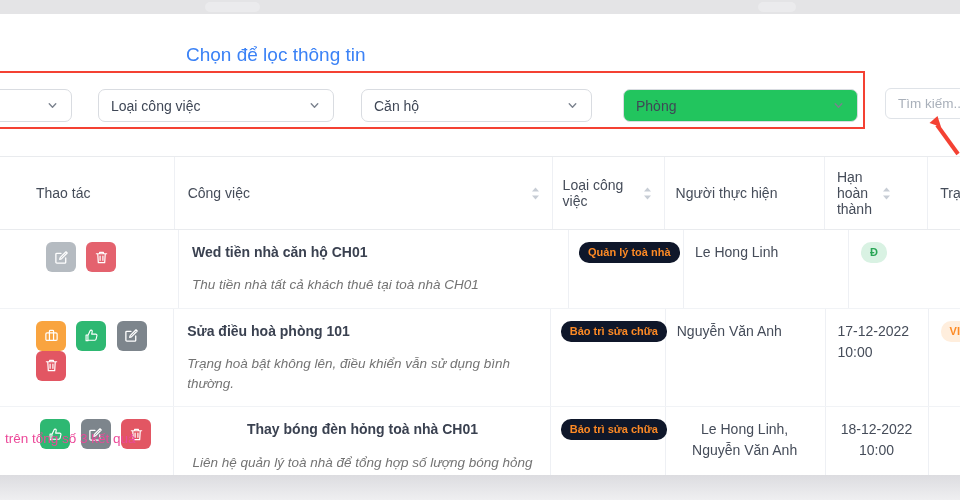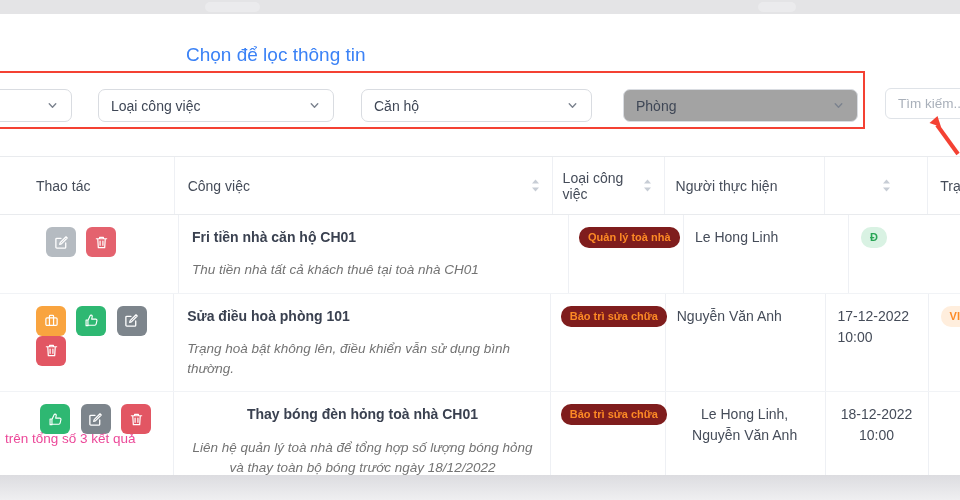--- a/index.html
+++ b/index.html
@@ -17,21 +17,21 @@
   .annot-title{position:absolute;top:44px;left:186px;font-size:19px;color:#3b82f6;}
   .filter-outline{position:absolute;top:71px;left:-20px;width:885px;height:58px;
     border:2px solid #f44133;box-sizing:border-box;background:transparent;pointer-events:none;}
   .annot-arrow{position:absolute;top:108px;left:912px;width:48px;height:48px;}
 
   
   .dd{position:absolute;top:89px;height:33px;box-sizing:border-box;
     border:1px solid #d9dce1;border-radius:7px;background:#fff;
     display:flex;align-items:center;justify-content:space-between;
     padding:0 12px;font-size:14px;color:#3f4756;cursor:pointer;}
-  .dd.gray{background:#a3a3a3;}
+  .dd.gray{background:#22c55e;}
   .dd .chev{flex:0 0 auto;margin-left:8px;display:flex;}
   .search{position:absolute;top:88px;left:885px;width:95px;height:31px;box-sizing:border-box;
     border:1px solid #dfe3e8;border-radius:6px;padding:0 12px;font-size:13.5px;color:#3f4756;outline:none;}
   .search::placeholder{color:#a9b0ba;}
 
   
   .tbl{position:absolute;top:156px;left:0;width:1045px;border-top:1px solid #e9ebee;
     border-bottom:1px solid #eef0f4;}
   .trow{display:flex;align-items:stretch;}
   .trow.head{border-bottom:1px solid #e9ebee;}
@@ -49,21 +49,21 @@
   .head .sorticon{margin-left:auto;display:flex;}
   .h-57{min-height:57px;}
   .h-81{min-height:81px;text-align:center;}
 
   .task-title{font-size:14px;font-weight:700;color:#3a4150;line-height:1.45;}
   .task-desc{font-size:13.5px;color:#737373;line-height:1.5;margin-top:13px;font-style:italic;}
   .plain{font-size:14px;color:#454c59;line-height:1.5;}
 
   .badge{display:inline-block;font-size:11px;font-weight:700;line-height:1;
     padding:5px 9px;border-radius:10px;white-space:nowrap;}
-  .badge.type{background:#7f1d1d;color:#fd8a25;}
+  .badge.type{background:#0f172a;color:#fd8a25;}
   .badge.st-green{background:#d9f2e3;color:#28a555;}
   .badge.st-orange{background:#ffeedd;color:#fd8a25;}
   .badge.st-gray{background:#e9eaed;color:#666e79;}
 
   .btn{width:30px;height:30px;border:none;border-radius:6px;margin-right:6px;
     display:inline-flex;align-items:center;justify-content:center;cursor:pointer;padding:0;}
   .btn svg{width:15px;height:15px;}
   .btn-orange{background:#f9a43f;}
   .btn-green{background:#2eb872;}
   .btn-gray{background:#7d858c;}
@@ -147,20 +147,21 @@
           <svg viewBox="0 0 9 13" width="9" height="13">
               <path d="M4.5 0.5L8 4.6H1z" fill="#c7cdd5"></path>
               <path d="M4.5 12.5L1 8.4h7z" fill="#c7cdd5"></path>
             </svg>
         </span>
       </div>
       <div class="cell c-assignee">
         <span>Người thực hiện</span>
       </div>
       <div class="cell c-deadline">
+        <span>Hạn hoàn thành</span>
         <span class="sorticon" style="margin-right:24px;">
           <svg viewBox="0 0 9 13" width="9" height="13">
               <path d="M4.5 0.5L8 4.6H1z" fill="#c7cdd5"></path>
               <path d="M4.5 12.5L1 8.4h7z" fill="#c7cdd5"></path>
             </svg>
         </span>
       </div>
       <div class="cell c-status">
         <span>Trạng thái</span>
       </div>
@@ -174,21 +175,21 @@
               <path d="M12.8 1.9l1.3 1.3-6.2 6.2-1.9.6.6-1.9z" fill="none" stroke="#fff" stroke-width="1.3" stroke-linejoin="round"></path>
             </svg>
         </button>
         <button class="btn btn-red-soft">
           <svg viewBox="0 0 16 16">
               <path d="M2.5 4h11M6 4V2.5h4V4M4 4l.6 9.5h6.8L12 4M6.5 6.5v4.5M9.5 6.5v4.5" fill="none" stroke="#fff" stroke-width="1.3" stroke-linecap="round" stroke-linejoin="round"></path>
             </svg>
         </button>
       </div>
       <div class="cell c-task h-57">
-        <div class="task-title">Fri tiền nhà căn hộ CH01</div>
+        <div class="task-title">Wed tiền nhà căn hộ CH01</div>
         <div class="task-desc">Thu tiền nhà tất cả khách thuê tại toà nhà CH01</div>
       </div>
       <div class="cell c-type h-57">
         <span class="badge type">Quản lý toà nhà</span>
       </div>
       <div class="cell c-assignee h-57">
         <span class="plain">Le Hong Linh</span>
       </div>
       <div class="cell c-status h-57">
         <span class="badge st-green">Đ</span>

